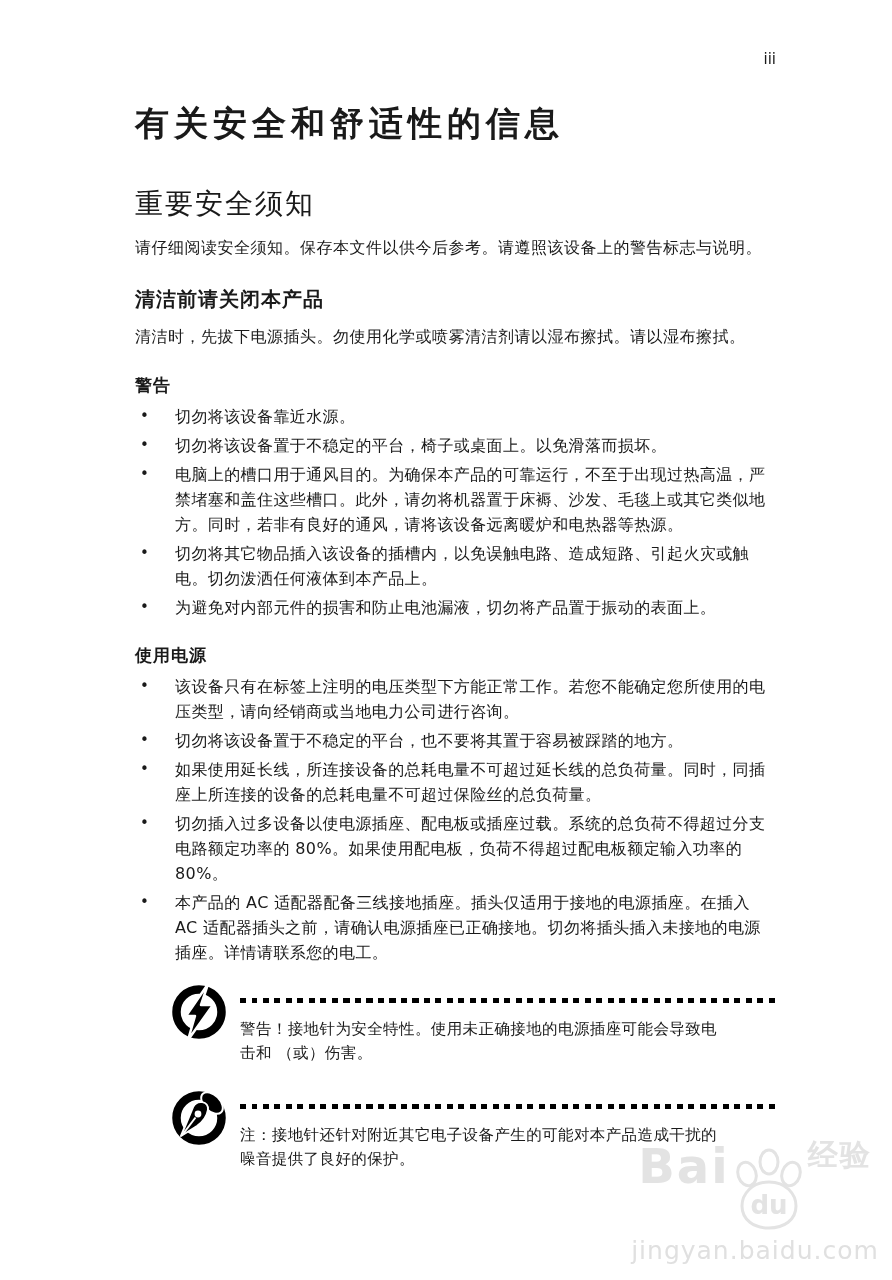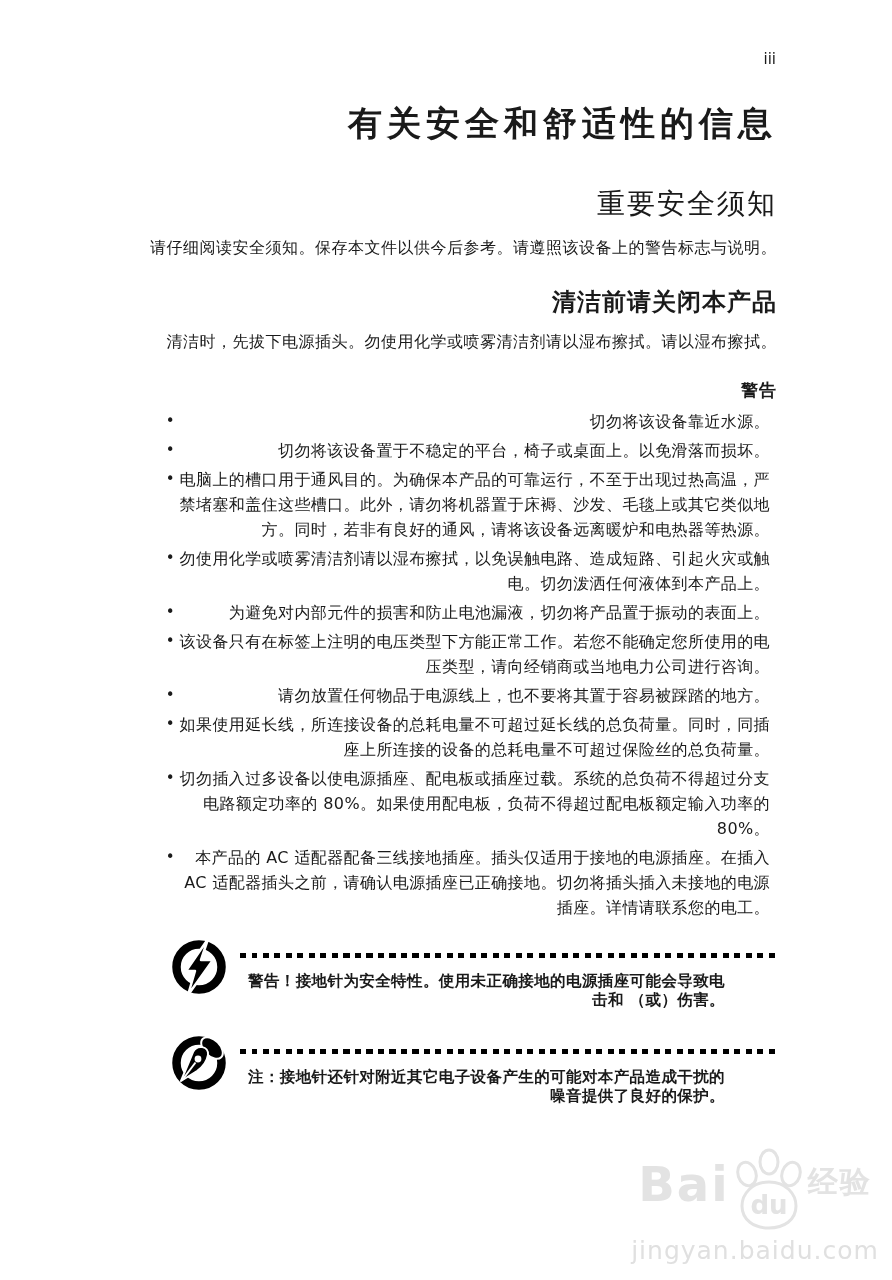--- a/index.html
+++ b/index.html
@@ -9,39 +9,39 @@
     background:#ffffff;
     overflow:hidden;
     font-family:"DejaVu Sans", sans-serif;
     color:#1a1a1a;
   }
   .page-number {
     position:absolute; top:50px; right:116px;
     font-size:15px; color:#1a1a1a;
   }
   .content {
-    position:absolute; left:135px; top:103px; width:642px;text-align:right;
+    position:absolute; left:135px; top:103px; width:642px;
   }
   h1.doc-title {
     margin:0 0 42px 0;
     font-size:34px; font-weight:700; letter-spacing:5px;
     line-height:1.2; white-space:nowrap;
   }
   h2.sec-h2 {
     margin:0 0 14px 0;
     font-size:28px; font-weight:400; letter-spacing:2px;
     line-height:1.25;
   }
   p.body {
     margin:12px 0 18px 0;
     font-size:16px; line-height:26px; letter-spacing:0.5px;
   }
   h3.sec-h3 {
     margin:26px 0 10px 0;
-    font-size:24px; font-weight:600; letter-spacing:1px;
+    font-size:20px; font-weight:600; letter-spacing:1px;
     line-height:1.25;
   }
   h4.sec-h4 {
     margin:24px 0 8px 0;
     font-size:17px; font-weight:700; letter-spacing:1px;
     line-height:1.3;
   }
   ul.bullets {
     list-style:none; margin:0; padding:0 0 0 5px;
   }
@@ -59,28 +59,28 @@
   }
   .callout.second { margin-top:24px; }
   .callout-icon { flex:0 0 58px; }
   .callout-body { flex:1; padding-left:12px; }
   .dashes {
     margin-top:15px; height:5px; width:537px;
     background:repeating-linear-gradient(90deg, #000 0 6px, transparent 6px 11.5px);
   }
   .callout-text {
     margin:14px 0 0 0; max-width:485px;
-    font-size:15.5px; font-weight:700; line-height:19px; letter-spacing:0.4px;
+    font-size:15.5px; font-weight:400; line-height:24px; letter-spacing:0.4px;
   }
   .watermark {
     position:absolute; left:618px; top:1148px; width:274px;
     color:#e3e3e3; text-align:center; font-weight:700;
   }
   .wm-row {
-    display:flex; align-items:center; justify-content:center;
+    display:flex; align-items:flex-start; justify-content:center;
   }
   .wm-bai { font-size:48px; line-height:1; letter-spacing:2px; transform:translateY(-6px); }
   .wm-cn { font-size:30px; line-height:1; letter-spacing:2px; transform:translateY(-8px); }
   .wm-url { font-size:25px; font-weight:400; color:#e0e0e0; margin-top:4px; letter-spacing:1px; }
 </style>
 </head>
 <body>
 
 <div class="page">
 
@@ -105,36 +105,37 @@
       <li>
         <span class="marker">•</span>
         <span class="li-text">切勿将该设备置于不稳定的平台，椅子或桌面上。以免滑落而损坏。</span>
       </li>
       <li>
         <span class="marker">•</span>
         <span class="li-text">电脑上的槽口用于通风目的。为确保本产品的可靠运行，不至于出现过热高温，严禁堵塞和盖住这些槽口。此外，请勿将机器置于床褥、沙发、毛毯上或其它类似地方。同时，若非有良好的通风，请将该设备远离暖炉和电热器等热源。</span>
       </li>
       <li>
         <span class="marker">•</span>
-        <span class="li-text">勿使用化学或喷雾清洁剂请以湿布擦拭，以免误触电路、造成短路、引起火灾或触电。切勿泼洒任何液体到本产品上。</span>
+        <span class="li-text">切勿将其它物品插入该设备的插槽内，以免误触电路、造成短路、引起火灾或触电。切勿泼洒任何液体到本产品上。</span>
       </li>
       <li>
         <span class="marker">•</span>
         <span class="li-text">为避免对内部元件的损害和防止电池漏液，切勿将产品置于振动的表面上。</span>
       </li>
     </ul>
 
+    <h4 class="sec-h4">使用电源</h4>
     <ul class="bullets">
       <li>
         <span class="marker">•</span>
         <span class="li-text">该设备只有在标签上注明的电压类型下方能正常工作。若您不能确定您所使用的电压类型，请向经销商或当地电力公司进行咨询。</span>
       </li>
       <li>
         <span class="marker">•</span>
-        <span class="li-text">请勿放置任何物品于电源线上，也不要将其置于容易被踩踏的地方。</span>
+        <span class="li-text">切勿将该设备置于不稳定的平台，也不要将其置于容易被踩踏的地方。</span>
       </li>
       <li>
         <span class="marker">•</span>
         <span class="li-text">如果使用延长线，所连接设备的总耗电量不可超过延长线的总负荷量。同时，同插座上所连接的设备的总耗电量不可超过保险丝的总负荷量。</span>
       </li>
       <li>
         <span class="marker">•</span>
         <span class="li-text">切勿插入过多设备以使电源插座、配电板或插座过载。系统的总负荷不得超过分支电路额定功率的 80%。如果使用配电板，负荷不得超过配电板额定输入功率的 80%。</span>
       </li>
       <li>

